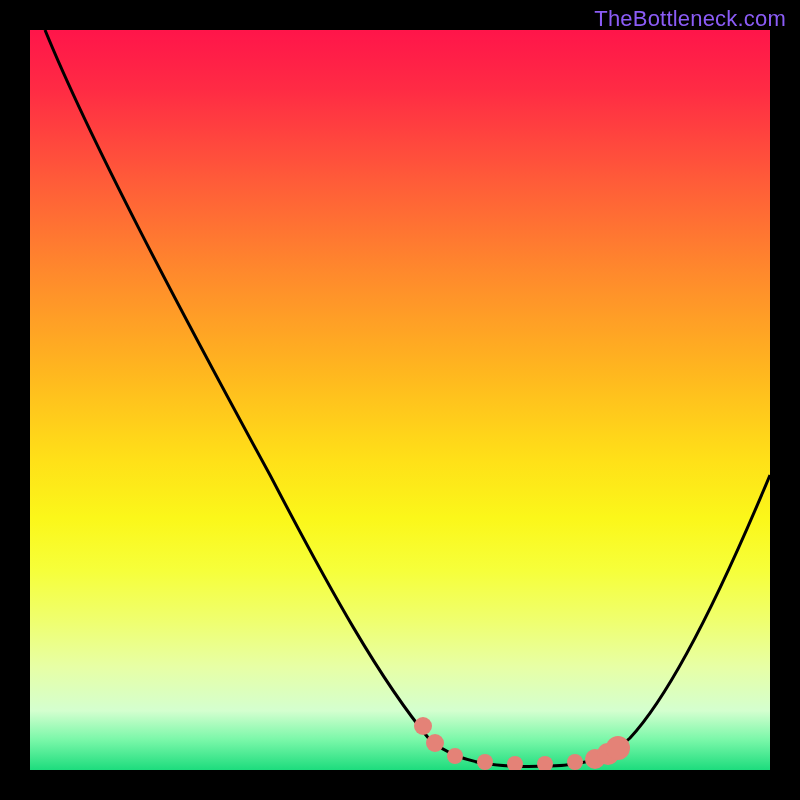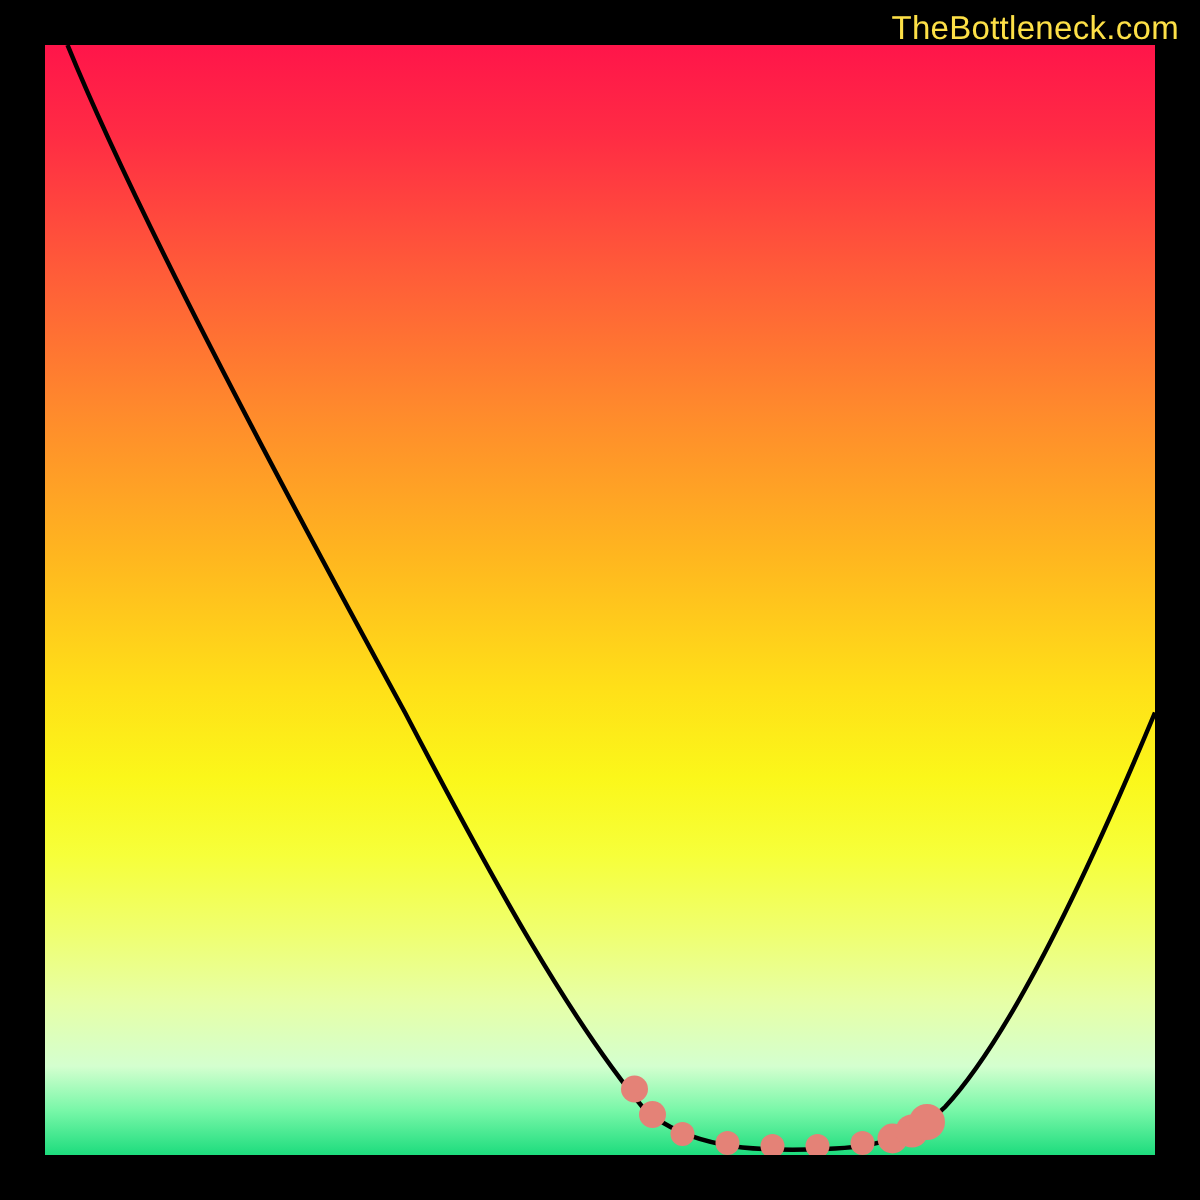--- a/index.html
+++ b/index.html
@@ -43,21 +43,21 @@
   svg.curve {
     position: absolute;
     left: 0; top: 0;
     width: 740px;
     height: 740px;
   }
   .watermark {
     position: absolute;
     top: 6px;
     right: 14px;
-    color: #fde047;
+    color: #8b5cf6;
     font-size: 22px;
     font-weight: 500;
     letter-spacing: 0.2px;
   }
 </style>
 </head>
 <body>
 
 <div class="frame">
   <div class="gradient"></div>

